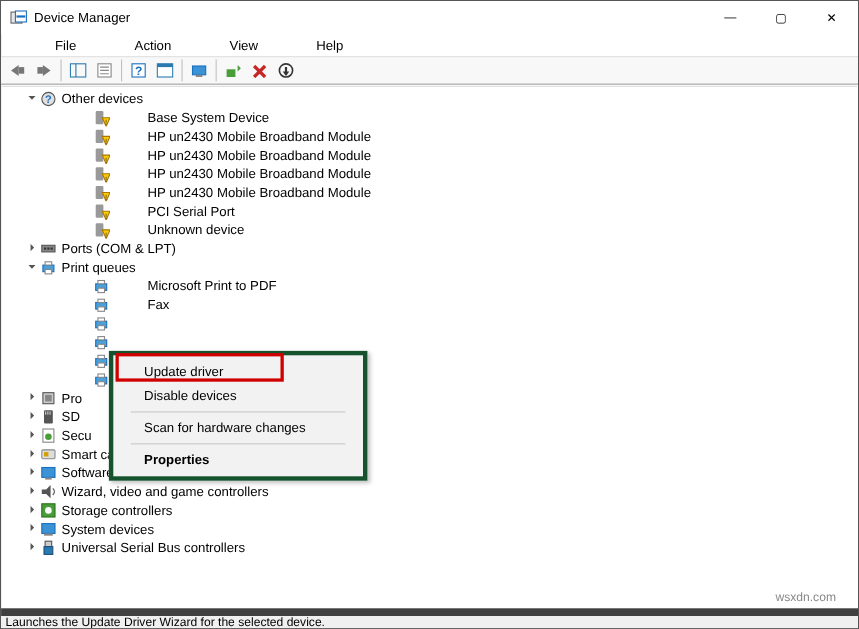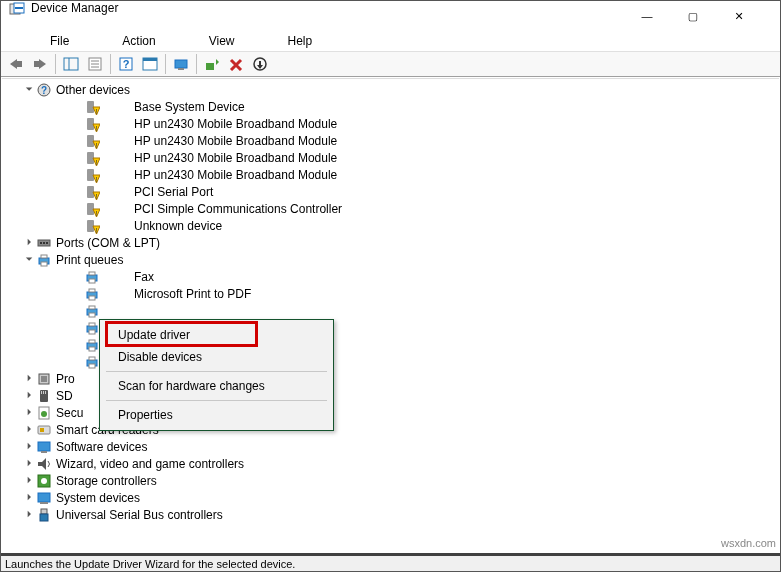--- a/index.html
+++ b/index.html
@@ -11,21 +11,22 @@
     color: #000;
     width: 781px;
     height: 572px;
     overflow: hidden;
     border: 1px solid #555;
     position: relative;
   }
   .titlebar {
     height: 30px;
     display: flex;
-    padding: 0 18px 0 8px;
+    align-items: center;
+    padding: 0 1px 0 8px;
     background: #fff;
   }
   .titlebar .app-icon {
     width: 16px; height: 16px; margin-right: 6px;
     display: inline-flex; align-items: center; justify-content: center;
   }
   .titlebar .title { flex: 1; font-size: 12px; }
   .win-controls { display: flex; }
   .win-btn {
     width: 46px; height: 30px;
@@ -83,47 +84,47 @@
     width: 16px; height: 16px; margin-right: 4px;
     display: inline-flex; align-items: center; justify-content: center;
     flex-shrink: 0;
   }
   .indent-0 { padding-left: 20px; }
   .indent-1 { padding-left: 38px; gap: 30px; }
   .statusbar {
     position: absolute;
     bottom: 0; left: 0; right: 0;
     height: 18px;
-    border-top: 3px solid #404040;
+    border-top: 7px solid #404040;
     background: #f0f0f0;
     padding: 1px 4px;
     font-size: 11px;
     display: flex;
     align-items: center;
   }
   .watermark {
     position: absolute;
-    bottom: 22px; right: 4px;
+    bottom: 22px; right: 20px;
     font-size: 11px; color: #888;
   }
   .context-menu {
     position: absolute;
     top: 318px; left: 98px;
     width: 235px;
     background: #f2f2f2;
-    border: 1px solid #14532d;
+    border: 4px solid #14532d;
     box-shadow: 2px 2px 4px rgba(0,0,0,0.25);
-    padding: 4px 4px;
+    padding: 4px 14px;
     z-index: 100;
   }
   .cm-item {
     padding: 4px 14px;
     cursor: pointer;
   }
-  .cm-item.bold { font-weight: normal; }
+  .cm-item.bold { font-weight: bold; }
   .cm-sep {
     height: 1px; background: #c8c8c8;
     margin: 3px 2px;
   }
   .highlight-box {
     position: absolute;
     border: 3px solid #d00000;
     pointer-events: none;
     z-index: 101;
   }
@@ -312,31 +313,20 @@
       </div>
       <div class="node indent-1">
         <span class="caret blank">•</span>
         <span class="node-icon">
           <svg width="16" height="16">
             <rect x="3" y="2" width="7" height="12" fill="#999" rx="1"></rect>
             <polygon points="9,8 16,8 12.5,16" fill="#ffcc00" stroke="#aa7700"></polygon>
             <text x="12.5" y="15" text-anchor="middle" font-size="7" fill="#333">!</text>
           </svg>
         </span>
-        <span>PCI Simple Communications Controller</span>
-      </div>
-      <div class="node indent-1">
-        <span class="caret blank">•</span>
-        <span class="node-icon">
-          <svg width="16" height="16">
-            <rect x="3" y="2" width="7" height="12" fill="#999" rx="1"></rect>
-            <polygon points="9,8 16,8 12.5,16" fill="#ffcc00" stroke="#aa7700"></polygon>
-            <text x="12.5" y="15" text-anchor="middle" font-size="7" fill="#333">!</text>
-          </svg>
-        </span>
         <span>Unknown device</span>
       </div>
       <div class="node indent-0">
         <span class="caret">⏵</span>
         <span class="node-icon">
           <svg width="16" height="16">
             <rect x="2" y="5" width="12" height="6" fill="#888" stroke="#555"></rect>
             <rect x="4" y="7" width="2" height="2" fill="#333"></rect>
             <rect x="7" y="7" width="2" height="2" fill="#333"></rect>
             <rect x="10" y="7" width="2" height="2" fill="#333"></rect>
@@ -357,32 +347,32 @@
       </div>
       <div class="node indent-1">
         <span class="caret blank">•</span>
         <span class="node-icon">
           <svg width="16" height="16">
             <rect x="3" y="6" width="10" height="6" fill="#4aa0d8" stroke="#1a6fbf"></rect>
             <rect x="5" y="3" width="6" height="3" fill="#fff" stroke="#888"></rect>
             <rect x="5" y="10" width="6" height="4" fill="#fff" stroke="#888"></rect>
           </svg>
         </span>
+        <span>Microsoft Print to PDF</span>
+      </div>
+      <div class="node indent-1">
+        <span class="caret blank">•</span>
+        <span class="node-icon">
+          <svg width="16" height="16">
+            <rect x="3" y="6" width="10" height="6" fill="#4aa0d8" stroke="#1a6fbf"></rect>
+            <rect x="5" y="3" width="6" height="3" fill="#fff" stroke="#888"></rect>
+            <rect x="5" y="10" width="6" height="4" fill="#fff" stroke="#888"></rect>
+          </svg>
+        </span>
         <span>Fax</span>
-      </div>
-      <div class="node indent-1">
-        <span class="caret blank">•</span>
-        <span class="node-icon">
-          <svg width="16" height="16">
-            <rect x="3" y="6" width="10" height="6" fill="#4aa0d8" stroke="#1a6fbf"></rect>
-            <rect x="5" y="3" width="6" height="3" fill="#fff" stroke="#888"></rect>
-            <rect x="5" y="10" width="6" height="4" fill="#fff" stroke="#888"></rect>
-          </svg>
-        </span>
-        <span>Microsoft Print to PDF</span>
       </div>
       <div class="node indent-1">
         <span class="caret blank">•</span>
         <span class="node-icon">
           <svg width="16" height="16">
             <rect x="3" y="6" width="10" height="6" fill="#4aa0d8" stroke="#1a6fbf"></rect>
             <rect x="5" y="3" width="6" height="3" fill="#fff" stroke="#888"></rect>
             <rect x="5" y="10" width="6" height="4" fill="#fff" stroke="#888"></rect>
           </svg>
         </span>

